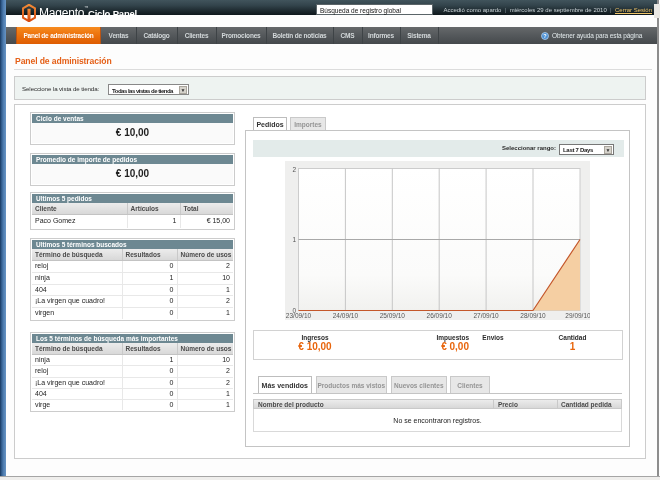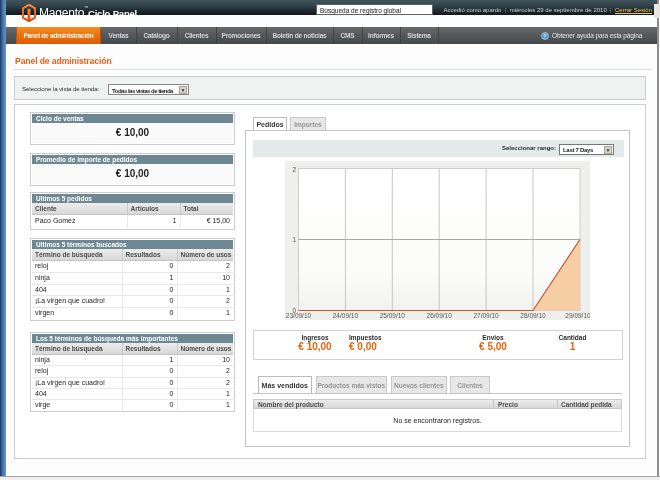--- a/index.html
+++ b/index.html
@@ -248,27 +248,26 @@
   <text x="201.1" y="157" font-size="6.5" fill="#555" text-anchor="middle" font-family="Liberation Sans, sans-serif">27/09/10</text>
   <text x="248" y="157" font-size="6.5" fill="#555" text-anchor="middle" font-family="Liberation Sans, sans-serif">28/09/10</text>
   <text x="293" y="157" font-size="6.5" fill="#555" text-anchor="middle" font-family="Liberation Sans, sans-serif">29/09/10</text>
 </svg>
 
 <div class="abs" style="left:253px;top:330px;width:370px;height:30px;border:1px solid #d2d2d2;background:#fff;z-index:2;">
   <div class="abs" style="left:61px;top:3px;width:120px;text-align:center;transform:translateX(-60px);">
     <div style="font-size:6.5px;font-weight:bold;color:#2b2b2b;">Ingresos</div>
     <div style="font-size:10px;font-weight:bold;color:#e8650c;">€ 10,00</div>
   </div>
-  <div class="abs" style="left:155px;top:3px;width:120px;text-align:left;transform:translateX(-60px);">
+  <div class="abs" style="left:155px;top:3px;width:120px;text-align:right;transform:translateX(-60px);">
     <div style="font-size:6.5px;font-weight:bold;color:#2b2b2b;">Impuestos</div>
     <div style="font-size:10px;font-weight:bold;color:#e8650c;">€ 0,00</div>
   </div>
   <div class="abs" style="left:239px;top:3px;width:120px;text-align:center;transform:translateX(-60px);">
     <div style="font-size:6.5px;font-weight:bold;color:#2b2b2b;">Envios</div>
-    <div style="font-size:10px;font-weight:bold;color:#e8650c;">€ 5,00</div>
   </div>
   <div class="abs" style="left:318.5px;top:3px;width:120px;text-align:center;transform:translateX(-60px);">
     <div style="font-size:6.5px;font-weight:bold;color:#2b2b2b;">Cantidad</div>
     <div style="font-size:10px;font-weight:bold;color:#e8650c;">1</div>
   </div>
 </div>
 
 <div class="tab-on" style="left:258px;top:376px;width:53.5px;height:17px;line-height:17px;">Más vendidos</div>
 <div class="tab-off" style="left:315.5px;top:376px;width:71.5px;height:17px;line-height:17px;">Productos más vistos</div>
 <div class="tab-off" style="left:391px;top:376px;width:55.5px;height:17px;line-height:17px;">Nuevos clientes</div>

